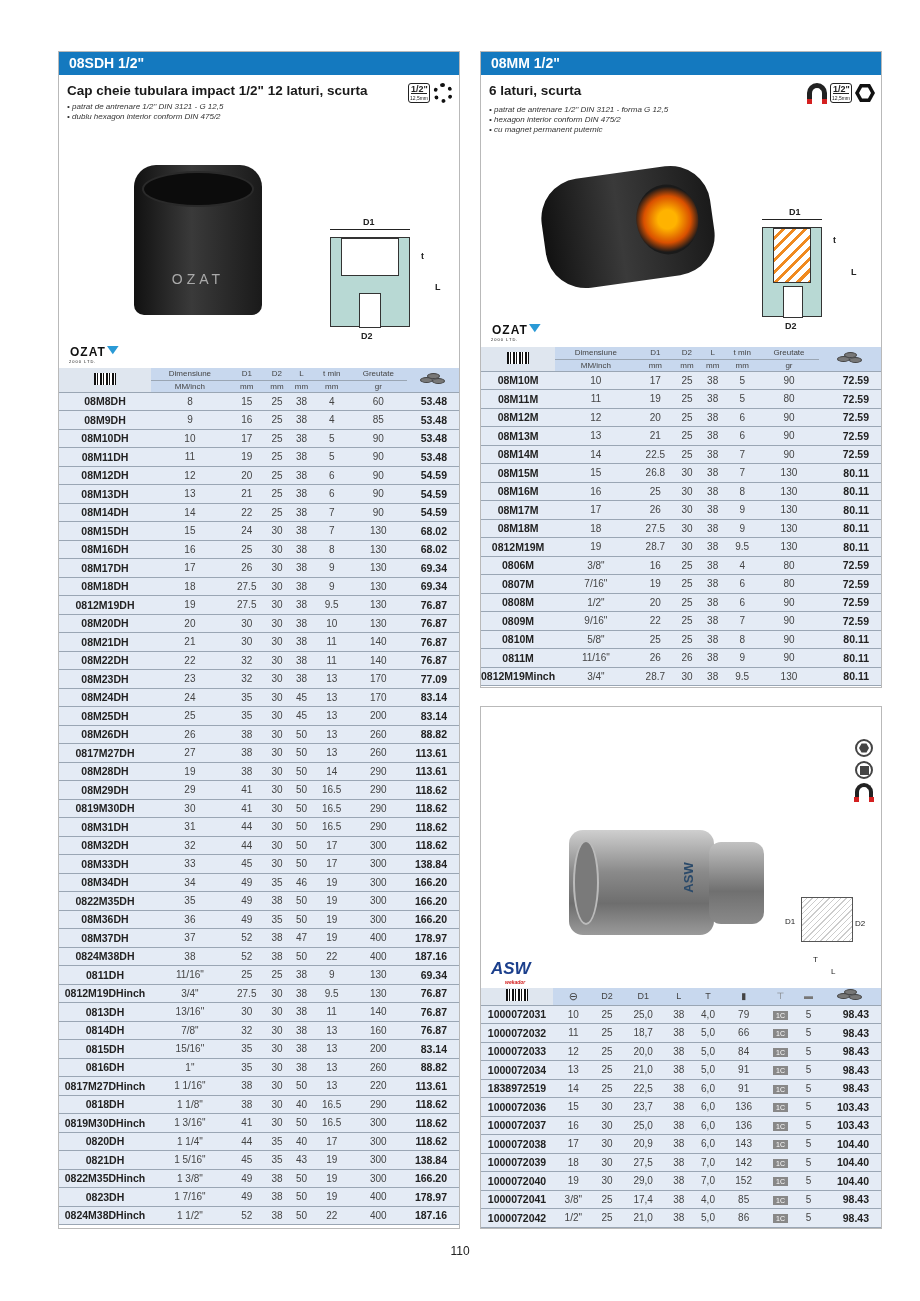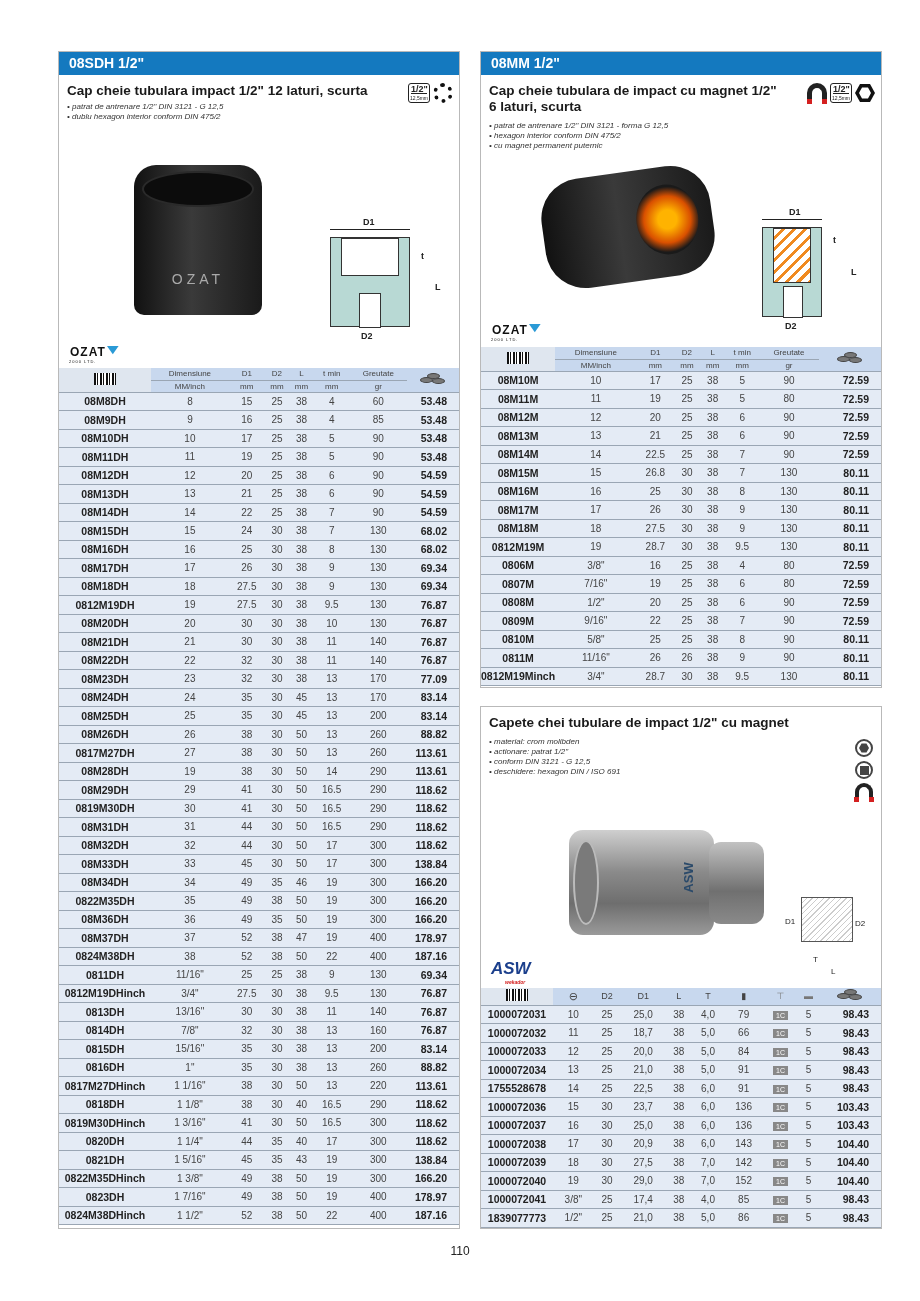--- a/index.html
+++ b/index.html
@@ -545,21 +545,20 @@
           <td class="price">187.16</td>
         </tr>
       </tbody>
   </table>
 </div>
 
 <div class="panel" style="left:480px;top:51px;width:402px;height:637px">
   <div class="band">08MM 1/2"</div>
   <div style="padding:8px 8px 0 8px;position:relative">
     <div class="ptitle">
-        <div>Cap cheie tubulara de impact cu magnet 1/2"</div>
         <div>6 laturi, scurta</div>
       </div>
     <div class="bullets" style="margin-top:6px">
       <div>patrat de antrenare 1/2" DIN 3121 - forma G 12,5</div>
       <div>hexagon interior conform DIN 475/2</div>
       <div>cu magnet permanent puternic</div>
     </div>
     <div class="icons" style="right:6px;top:8px">
       <div class="magnet"></div>
       <div class="sz"><b>1/2"</b><span style="font-size:5px">12,5mm</span></div>
@@ -772,29 +771,20 @@
           <td>38</td>
           <td>9.5</td>
           <td>130</td>
           <td class="price">80.11</td>
         </tr>
       </tbody>
   </table>
 </div>
 
 <div class="panel" style="left:480px;top:706px;width:402px;height:523px">
-  <div style="padding:8px 8px 0 8px;position:relative">
-    <div class="ptitle">Capete chei tubulare de impact 1/2" cu magnet</div>
-    <div class="bullets" style="margin-top:6px">
-      <div>material: crom molibden</div>
-      <div>actionare: patrat 1/2"</div>
-      <div>conform DIN 3121 - G 12,5</div>
-      <div>deschidere: hexagon DIN / ISO 691</div>
-    </div>
-  </div>
   <div style="position:absolute;right:8px;top:32px;display:flex;flex-direction:column;gap:4px;align-items:center">
     <div style="width:18px;height:18px;border:2px solid #444;border-radius:50%;display:flex;align-items:center;justify-content:center">
         <div style="width:10px;height:10px;background:#444;clip-path:polygon(25% 5%,75% 5%,100% 50%,75% 95%,25% 95%,0 50%)"></div>
       </div>
     <div style="width:18px;height:18px;border:2px solid #444;border-radius:50%;display:flex;align-items:center;justify-content:center">
         <div style="width:9px;height:9px;background:#444"></div>
       </div>
     <div class="magnet" style="width:18px;height:18px;border-width:4px"></div>
   </div>
   <div style="position:absolute;left:88px;top:123px;width:200px;height:105px">
@@ -870,21 +860,21 @@
           <td>25</td>
           <td>21,0</td>
           <td>38</td>
           <td>5,0</td>
           <td>91</td>
           <td><span class="tag1c">1C</span></td>
           <td>5</td>
           <td class="price">98.43</td>
         </tr>
         <tr>
-          <td class="code">1755528678</td>
+          <td class="code">1838972519</td>
           <td>14</td>
           <td>25</td>
           <td>22,5</td>
           <td>38</td>
           <td>6,0</td>
           <td>91</td>
           <td><span class="tag1c">1C</span></td>
           <td>5</td>
           <td class="price">98.43</td>
         </tr>
@@ -954,21 +944,21 @@
           <td>25</td>
           <td>17,4</td>
           <td>38</td>
           <td>4,0</td>
           <td>85</td>
           <td><span class="tag1c">1C</span></td>
           <td>5</td>
           <td class="price">98.43</td>
         </tr>
         <tr>
-          <td class="code">1839077773</td>
+          <td class="code">1000072042</td>
           <td>1/2"</td>
           <td>25</td>
           <td>21,0</td>
           <td>38</td>
           <td>5,0</td>
           <td>86</td>
           <td><span class="tag1c">1C</span></td>
           <td>5</td>
           <td class="price">98.43</td>
         </tr>

